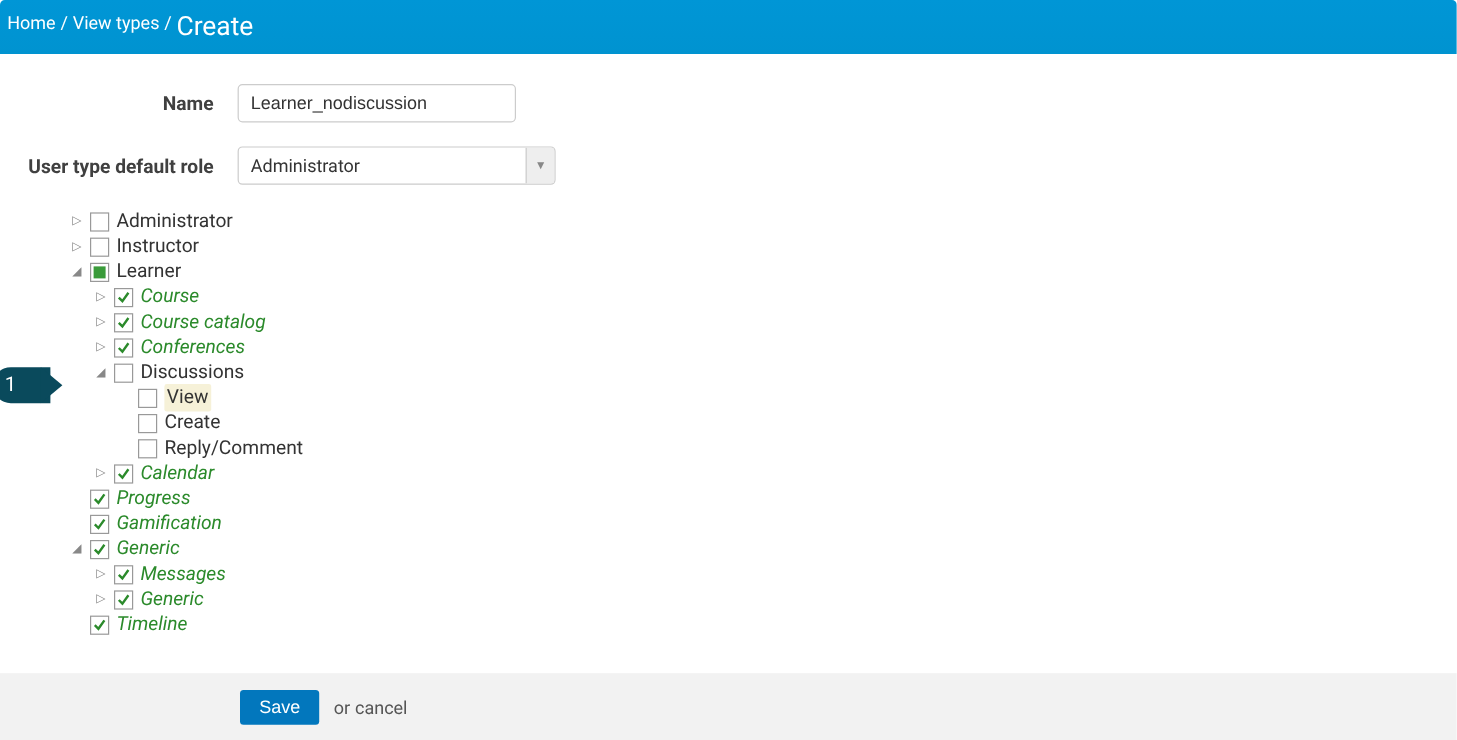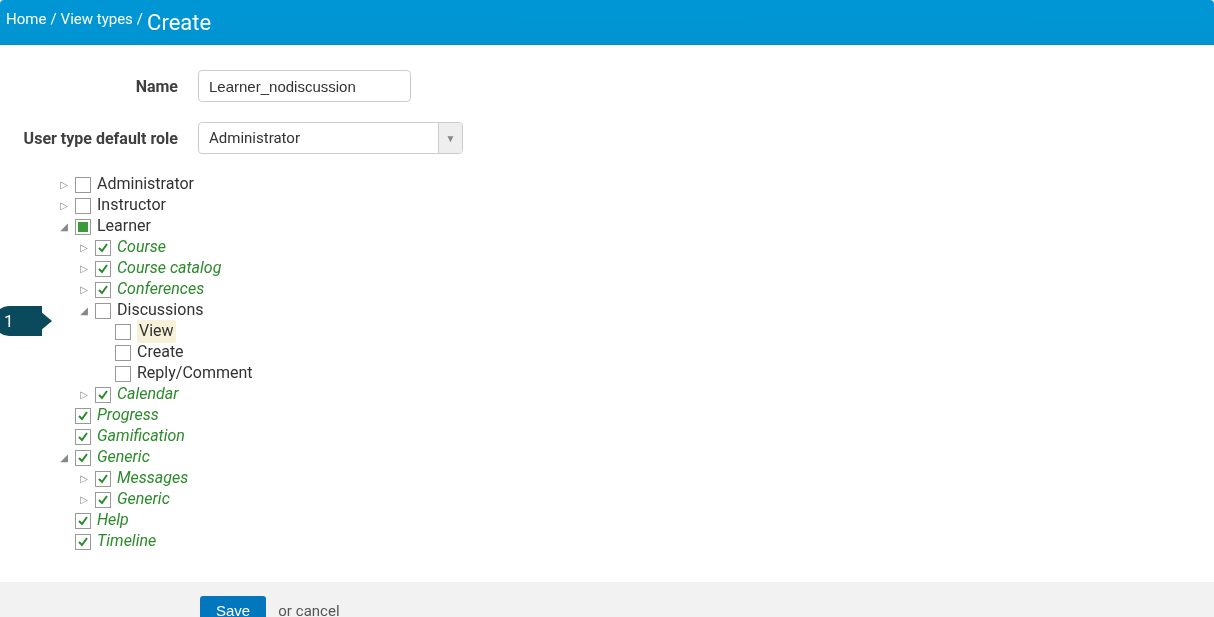--- a/index.html
+++ b/index.html
@@ -19,21 +19,21 @@
     align-items: flex-start;
   }
   .header-bar a { color: #fff; text-decoration: none; font-size: 15px; }
   .header-bar .sep { margin: 0 4px; font-size: 15px; }
   .header-bar .current { font-size: 22px; font-weight: 400; }
   .content { padding: 25px 20px 0 20px; }
   .form-row { display: flex; align-items: center; margin-bottom: 20px; }
   .form-row.top { align-items: flex-start; }
   .form-label { width: 178px; text-align: right; padding-right: 20px; font-weight: 700; font-size: 16px; color:#404040; }
   .form-input {
-    width: 213px; height: 32px; border: 1px solid #ccc; border-radius: 4px;
+    width: 232px; height: 32px; border: 1px solid #ccc; border-radius: 4px;
     padding: 4px 10px; font-size: 15px; color: #333;
   }
   .form-select-wrap {
     width: 265px; height: 32px; border: 1px solid #ccc; border-radius: 4px;
     display: flex; align-items: stretch; overflow: hidden; background:#fff;
   }
   .form-select-wrap .sel-text { flex:1; padding: 4px 10px; display:flex; align-items:center; font-size:15px; color:#333; }
   .form-select-wrap .sel-btn {
     width: 24px; background: #eee; border-left:1px solid #ccc; display:flex; align-items:center; justify-content:center;
     color:#888; font-size:10px;
@@ -229,29 +229,20 @@
         <div class="tree-node ind1">
           <span class="toggle">▷</span>
           <span class="cbwrap checked">
               <svg viewBox="0 0 12 12">
                 <polyline points="2,6 5,9 10,2" fill="none" stroke="#2b8a2b" stroke-width="2"></polyline>
               </svg>
             </span>
           <span class="node-label green">Generic</span>
         </div>
 
-        <div class="tree-node ind0">
-          <span class="toggle blank">▷</span>
-          <span class="cbwrap checked">
-              <svg viewBox="0 0 12 12">
-                <polyline points="2,6 5,9 10,2" fill="none" stroke="#2b8a2b" stroke-width="2"></polyline>
-              </svg>
-            </span>
-          <span class="node-label green">Help</span>
-        </div>
 
         <div class="tree-node ind0">
           <span class="toggle blank">▷</span>
           <span class="cbwrap checked">
               <svg viewBox="0 0 12 12">
                 <polyline points="2,6 5,9 10,2" fill="none" stroke="#2b8a2b" stroke-width="2"></polyline>
               </svg>
             </span>
           <span class="node-label green">Timeline</span>
         </div>

